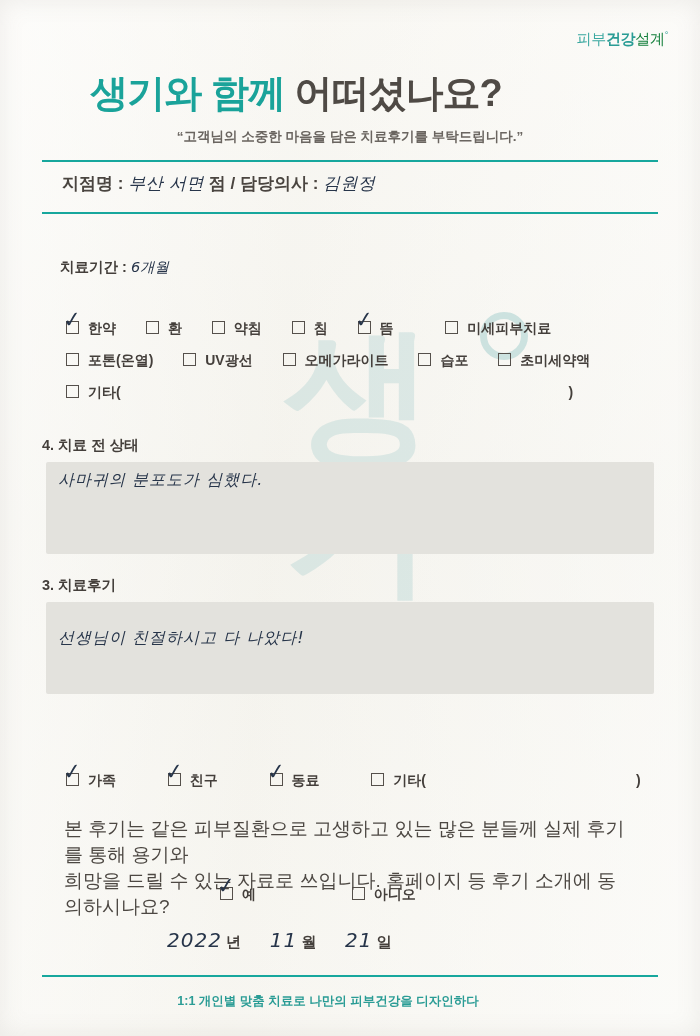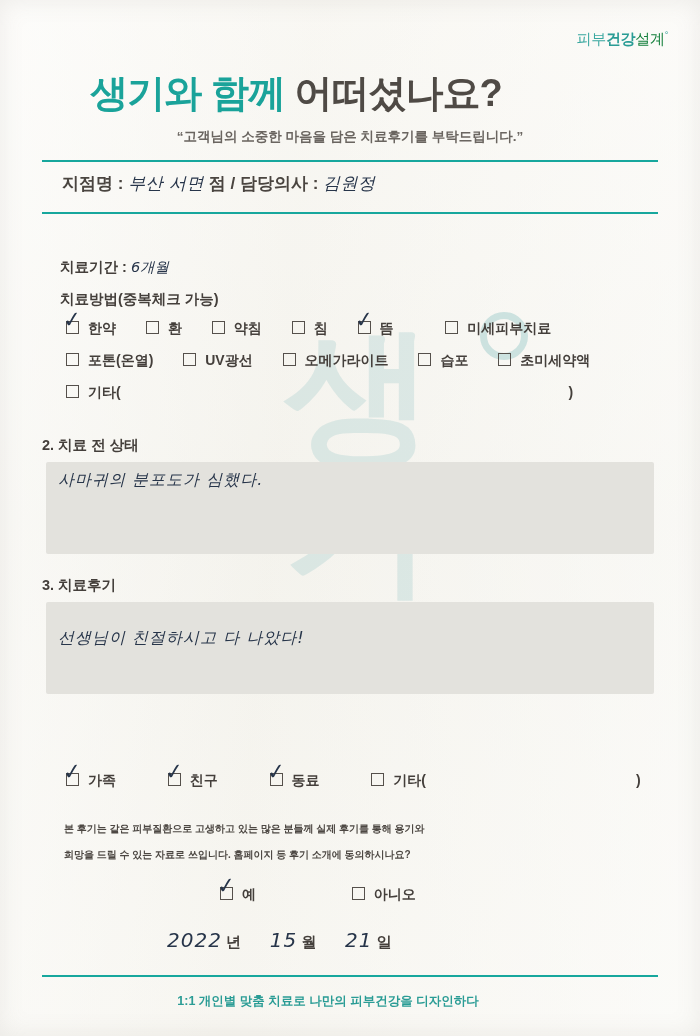--- a/index.html
+++ b/index.html
@@ -227,23 +227,23 @@
   .answer-text.t2 { top: 628px; }
 
   .sec-q4 { top: 742px; }
   .cbrow.r4 { top: 772px; left: 66px; }
 
   .consent {
     position: absolute;
     left: 64px;
     top: 816px;
     width: 570px;
-    font-size: 10px;
+    font-size: 19px;
     color: #4d4843;
-    font-weight: bold;
+    font-weight: normal;
     line-height: 26px;
   }
   .yesno {
     position: absolute;
     top: 886px;
     left: 220px;
     font-size: 14px;
     font-weight: bold;
     color: #443f3b;
   }
@@ -306,21 +306,20 @@
     <span>지점명 :</span>
     <span class="hand blue">부산 서면</span>
     <span>점 /  담당의사 :</span>
     <span class="hand blue">김원정</span>
   </div>
 
   <div class="sub-l1">
     <span>치료기간 :</span>
     <span class="hand-inline">6개월</span>
   </div>
-  <div class="sub-l2">치료방법(중복체크 가능)</div>
 
   <div class="cbrow r1">
     <span class="cb"><span class="box"></span><span class="mark">✓</span></span><span class="cb-label">한약</span>
     <span class="cb"><span class="box"></span></span><span class="cb-label">환</span>
     <span class="cb"><span class="box"></span></span><span class="cb-label">약침</span>
     <span class="cb"><span class="box"></span></span><span class="cb-label">침</span>
     <span class="cb"><span class="box"></span><span class="mark">✓</span></span><span class="cb-label">뜸</span>
     <span class="gap-s"></span>
     <span class="cb"><span class="box"></span></span><span class="cb-label">미세피부치료</span>
   </div>
@@ -331,21 +330,21 @@
     <span class="cb"><span class="box"></span></span><span class="cb-label">오메가라이트</span>
     <span class="cb"><span class="box"></span></span><span class="cb-label">습포</span>
     <span class="cb"><span class="box"></span></span><span class="cb-label">초미세약액</span>
   </div>
 
   <div class="cbrow r3">
     <span class="cb"><span class="box"></span></span><span class="cb-label">기타(</span>
     <span style="display:inline-block;width:418px"></span><span class="paren">)</span>
   </div>
 
-  <div class="sec sec-q2">2. 치료 전 상태</div>
+  <div class="sec sec-q2">4. 치료 전 상태</div>
   <div class="answer-box b1"></div>
   <div class="answer-text t1">사마귀의  분포도가  심했다.</div>
 
   <div class="sec sec-q3">3. 치료후기</div>
   <div class="answer-box b2"></div>
   <div class="answer-text t2">선생님이  친절하시고 다 나았다!</div>
 
   <div class="cbrow r4">
     <span class="cb"><span class="box"></span><span class="mark">✓</span></span><span class="cb-label">가족</span>
     <span class="gap-s"></span>
@@ -365,21 +364,21 @@
   <div class="yesno">
     <span class="cb"><span class="box"></span><span class="mark">✓</span></span><span class="cb-label">예</span>
     <span style="display:inline-block;width:62px"></span>
     <span class="cb"><span class="box"></span></span><span class="cb-label">아니오</span>
   </div>
 
   <div class="datestamp">
     <span class="date-num">2022</span>
     <span>년</span>
     &nbsp;&nbsp;
-    <span class="date-num">15</span>
+    <span class="date-num">11</span>
     <span>월</span>
     &nbsp;&nbsp;
     <span class="date-num">21</span>
     <span>일</span>
   </div>
 
   <div class="rule bottom"></div>
   <div class="footer">1:1 개인별 맞춤 치료로 나만의 피부건강을 디자인하다</div>
 
   <div class="edge-shadow"></div>

